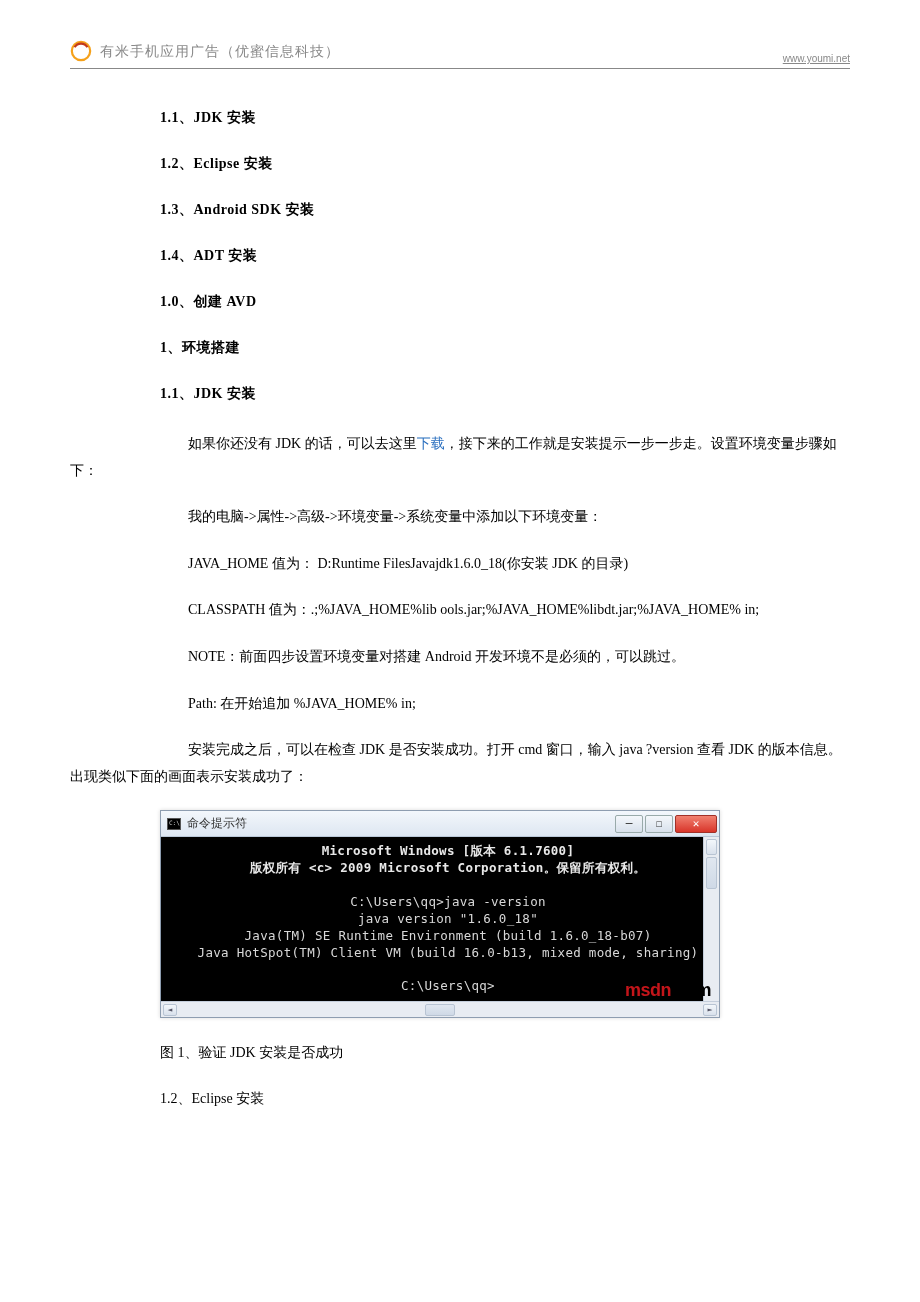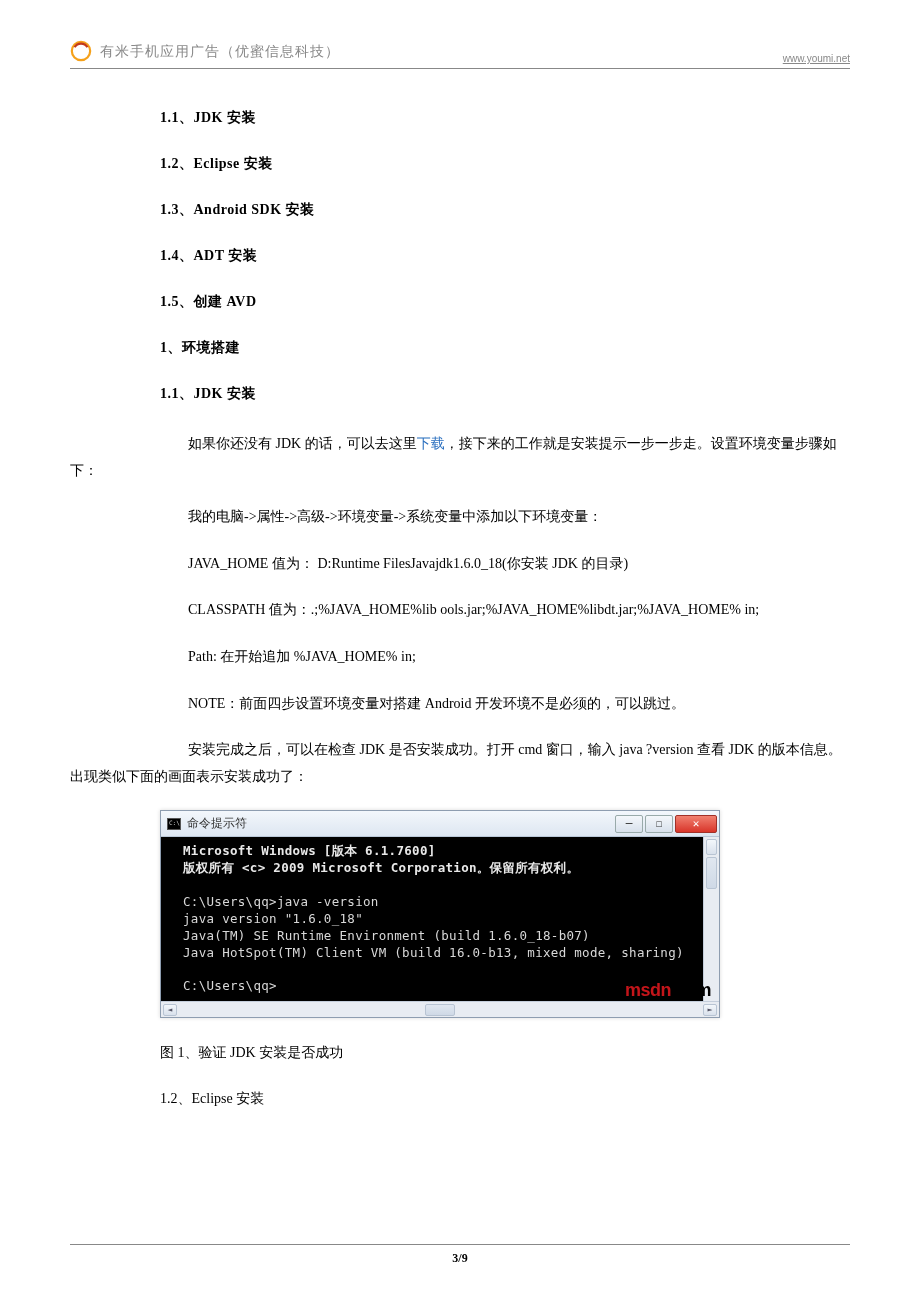--- a/index.html
+++ b/index.html
@@ -133,20 +133,21 @@
     background: #000;
     color: #d8d8d8;
     font-size: 12.5px;
     padding: 6px 6px 6px 22px;
     line-height: 1.35;
     white-space: pre;
     font-family: "Lucida Console","Consolas",monospace;
     position: relative;
     min-height: 150px;
     letter-spacing: 0.3px;
+    text-align: center;
   }
   .cmd-body .bold { font-weight: bold; color: #e8e8e8; }
   .cmd-scroll-v {
     position: absolute;
     right: 0; top: 0; bottom: 0;
     width: 16px;
     background: #e8ecf2;
     border-left: 1px solid #c4cedb;
   }
   .cmd-scroll-v::before {
@@ -230,33 +231,33 @@
     </div>
     <a class="header-url">www.youmi.net</a>
   </div>
 
   <div class="content">
 
     <div class="section-heading">1.1、JDK 安装</div>
     <div class="section-heading">1.2、Eclipse 安装</div>
     <div class="section-heading">1.3、Android SDK 安装</div>
     <div class="section-heading">1.4、ADT 安装</div>
-    <div class="section-heading">1.5、创建 AVD</div>
+    <div class="section-heading">1.0、创建 AVD</div>
     <div class="section-heading">1、环境搭建</div>
     <div class="section-heading">1.1、JDK 安装</div>
 
     <p class="para-full-wrap">
       <span class="first" style="display:inline;">如果你还没有 JDK 的话，可以去这里</span><a class="link">下载</a><span>，接下来的工作就是安装提示一步一步走。设置环境变量步骤如下：</span>
     </p>
 
     <p class="para">我的电脑-&gt;属性-&gt;高级-&gt;环境变量-&gt;系统变量中添加以下环境变量：</p>
     <p class="para">JAVA_HOME 值为： D:Runtime FilesJavajdk1.6.0_18(你安装 JDK 的目录)</p>
     <p class="para">CLASSPATH 值为：.;%JAVA_HOME%lib ools.jar;%JAVA_HOME%libdt.jar;%JAVA_HOME%  in;</p>
+    <p class="para">NOTE：前面四步设置环境变量对搭建 Android 开发环境不是必须的，可以跳过。</p>
     <p class="para">Path:  在开始追加 %JAVA_HOME%  in;</p>
-    <p class="para">NOTE：前面四步设置环境变量对搭建 Android 开发环境不是必须的，可以跳过。</p>
 
     <p class="para-full-wrap">
       <span class="first" style="display:inline;">安装完成之后，可以在检查 JDK 是否安装成功。打开 cmd 窗口，输入 java ?version 查看 JDK 的版本信息。出现类似下面的画面表示安装成功了：</span>
     </p>
 
     <div class="cmd-window">
       <div class="cmd-titlebar">
         <div class="cmd-titlebar-left">
           <span class="cmd-icon"></span>
           <span class="cmd-title">命令提示符</span>
@@ -291,17 +292,14 @@
         </div>
       </div>
     </div>
 
     <p class="caption">图 1、验证 JDK 安装是否成功</p>
 
     <p class="para-noindent">1.2、Eclipse 安装</p>
 
   </div>
 
-  <div class="footer">
-    <span>3/9</span>
-  </div>
 
 </div>
 
 </body></html>

